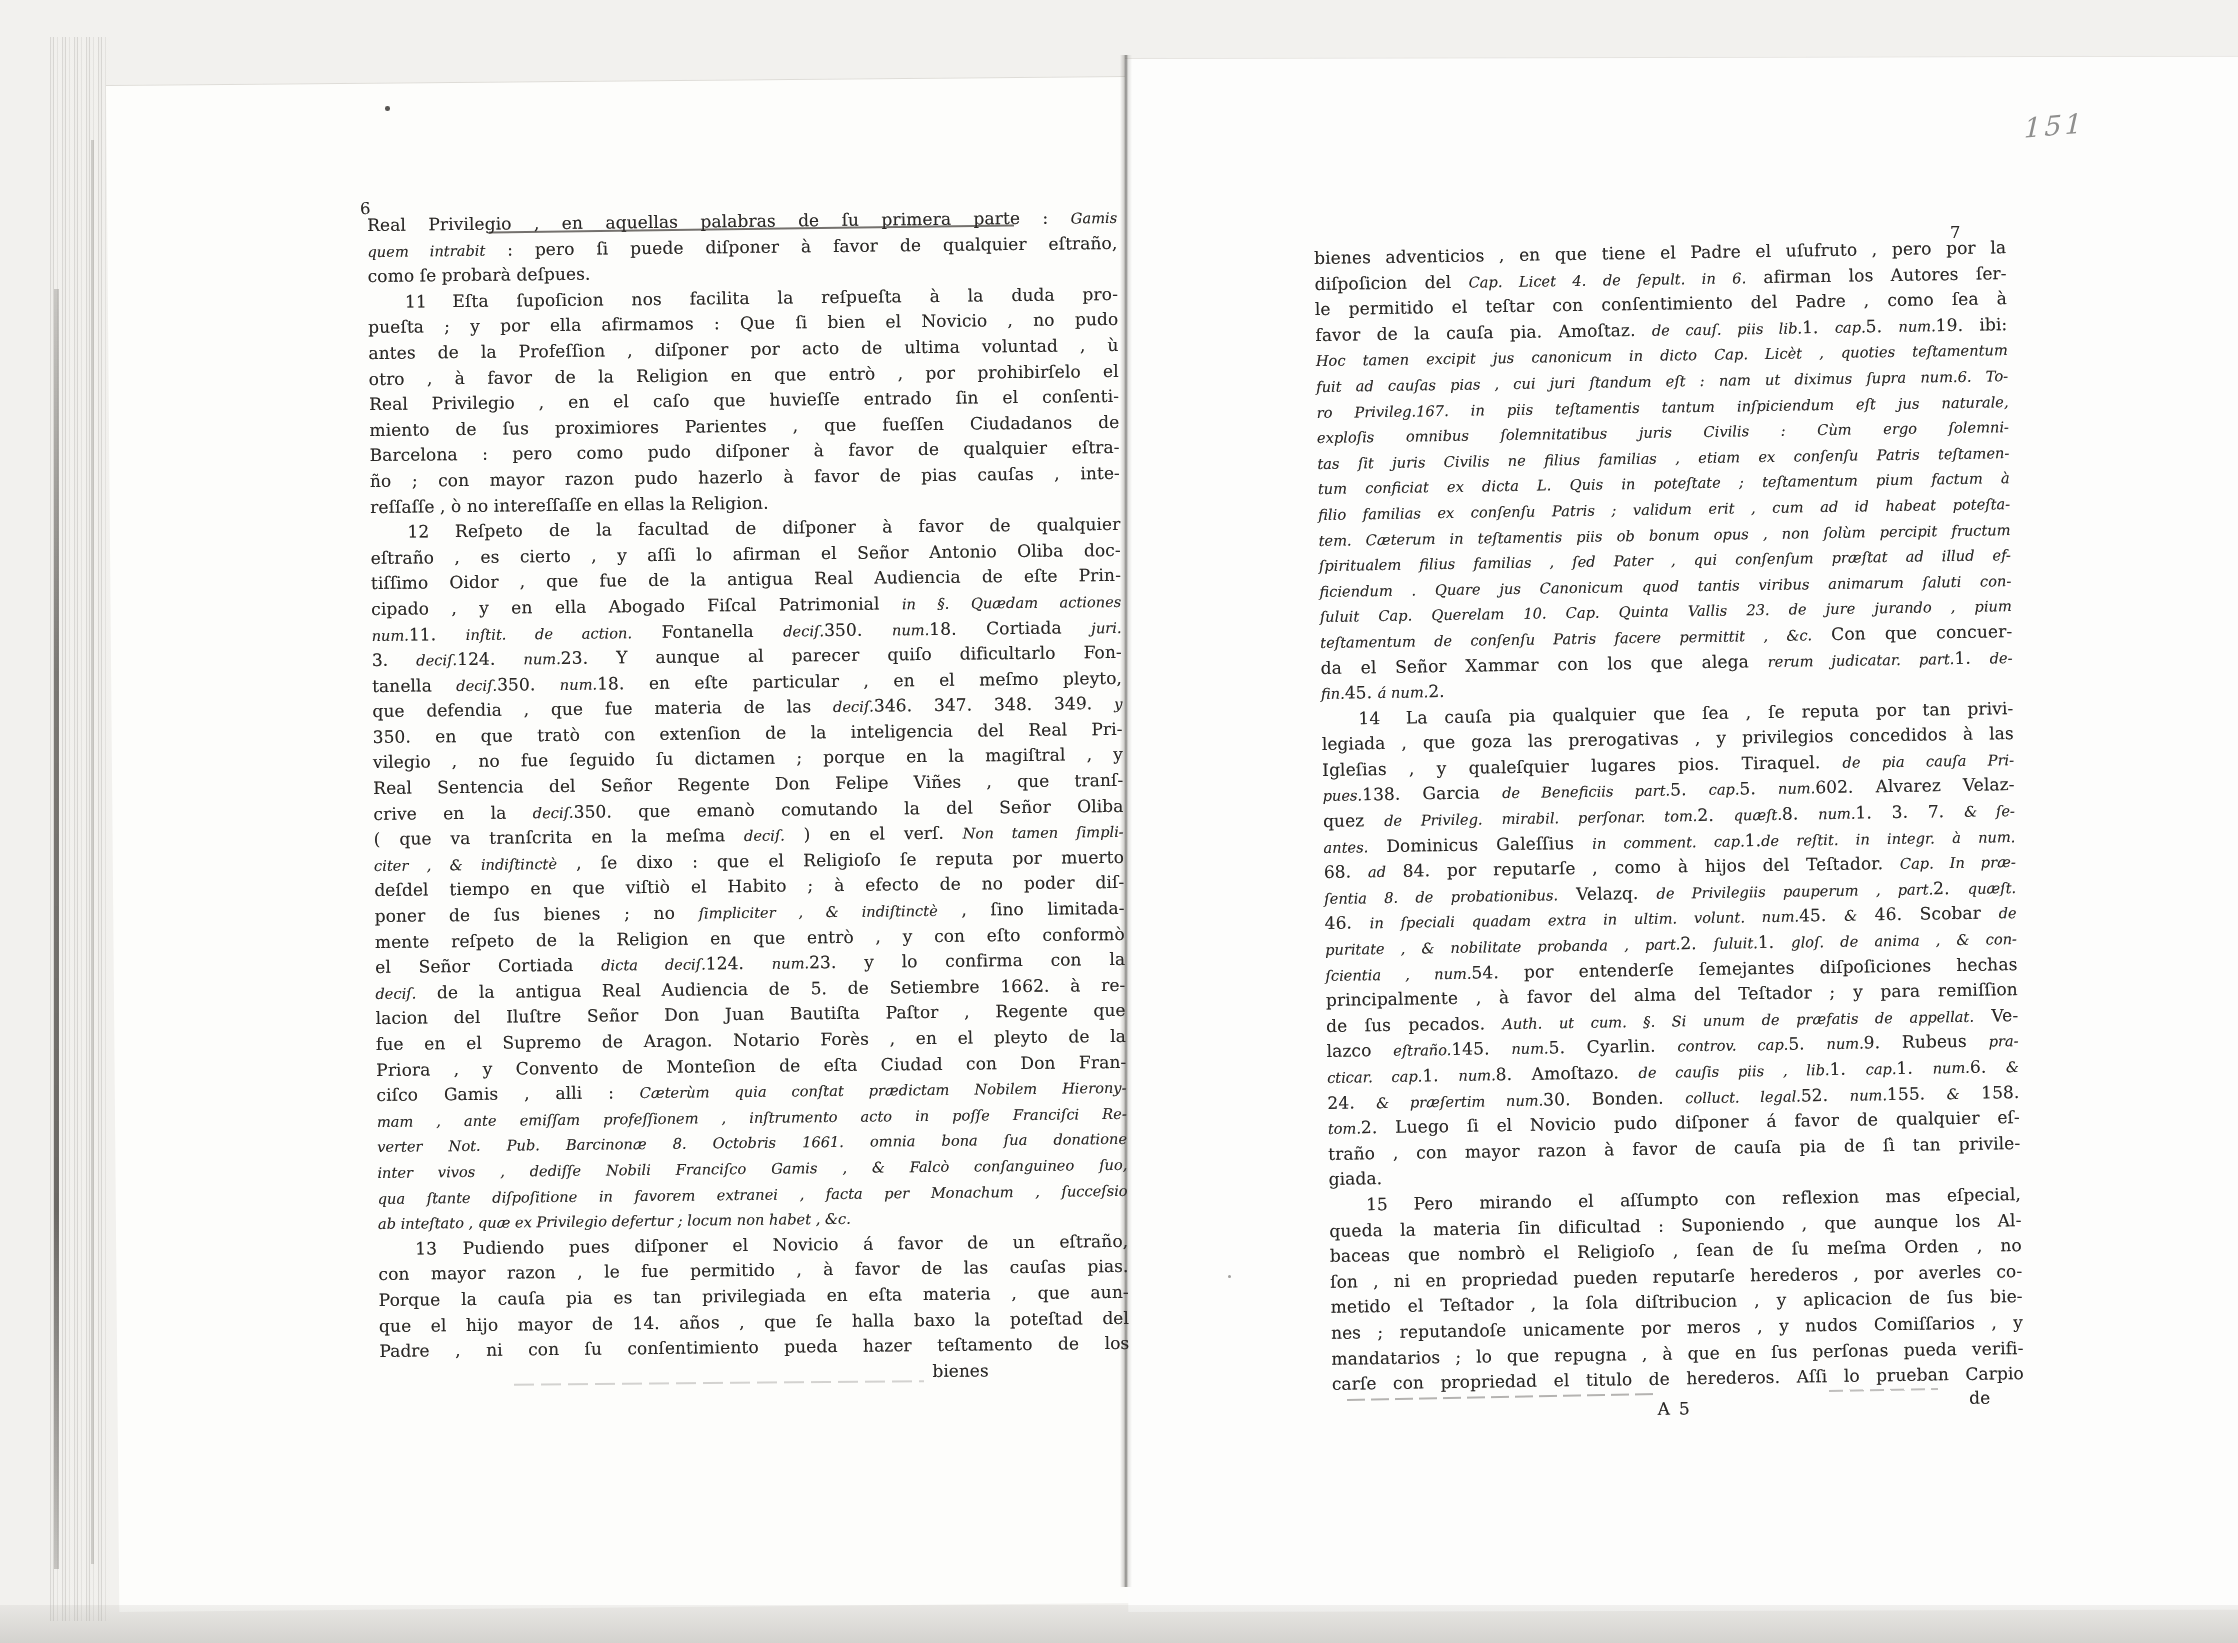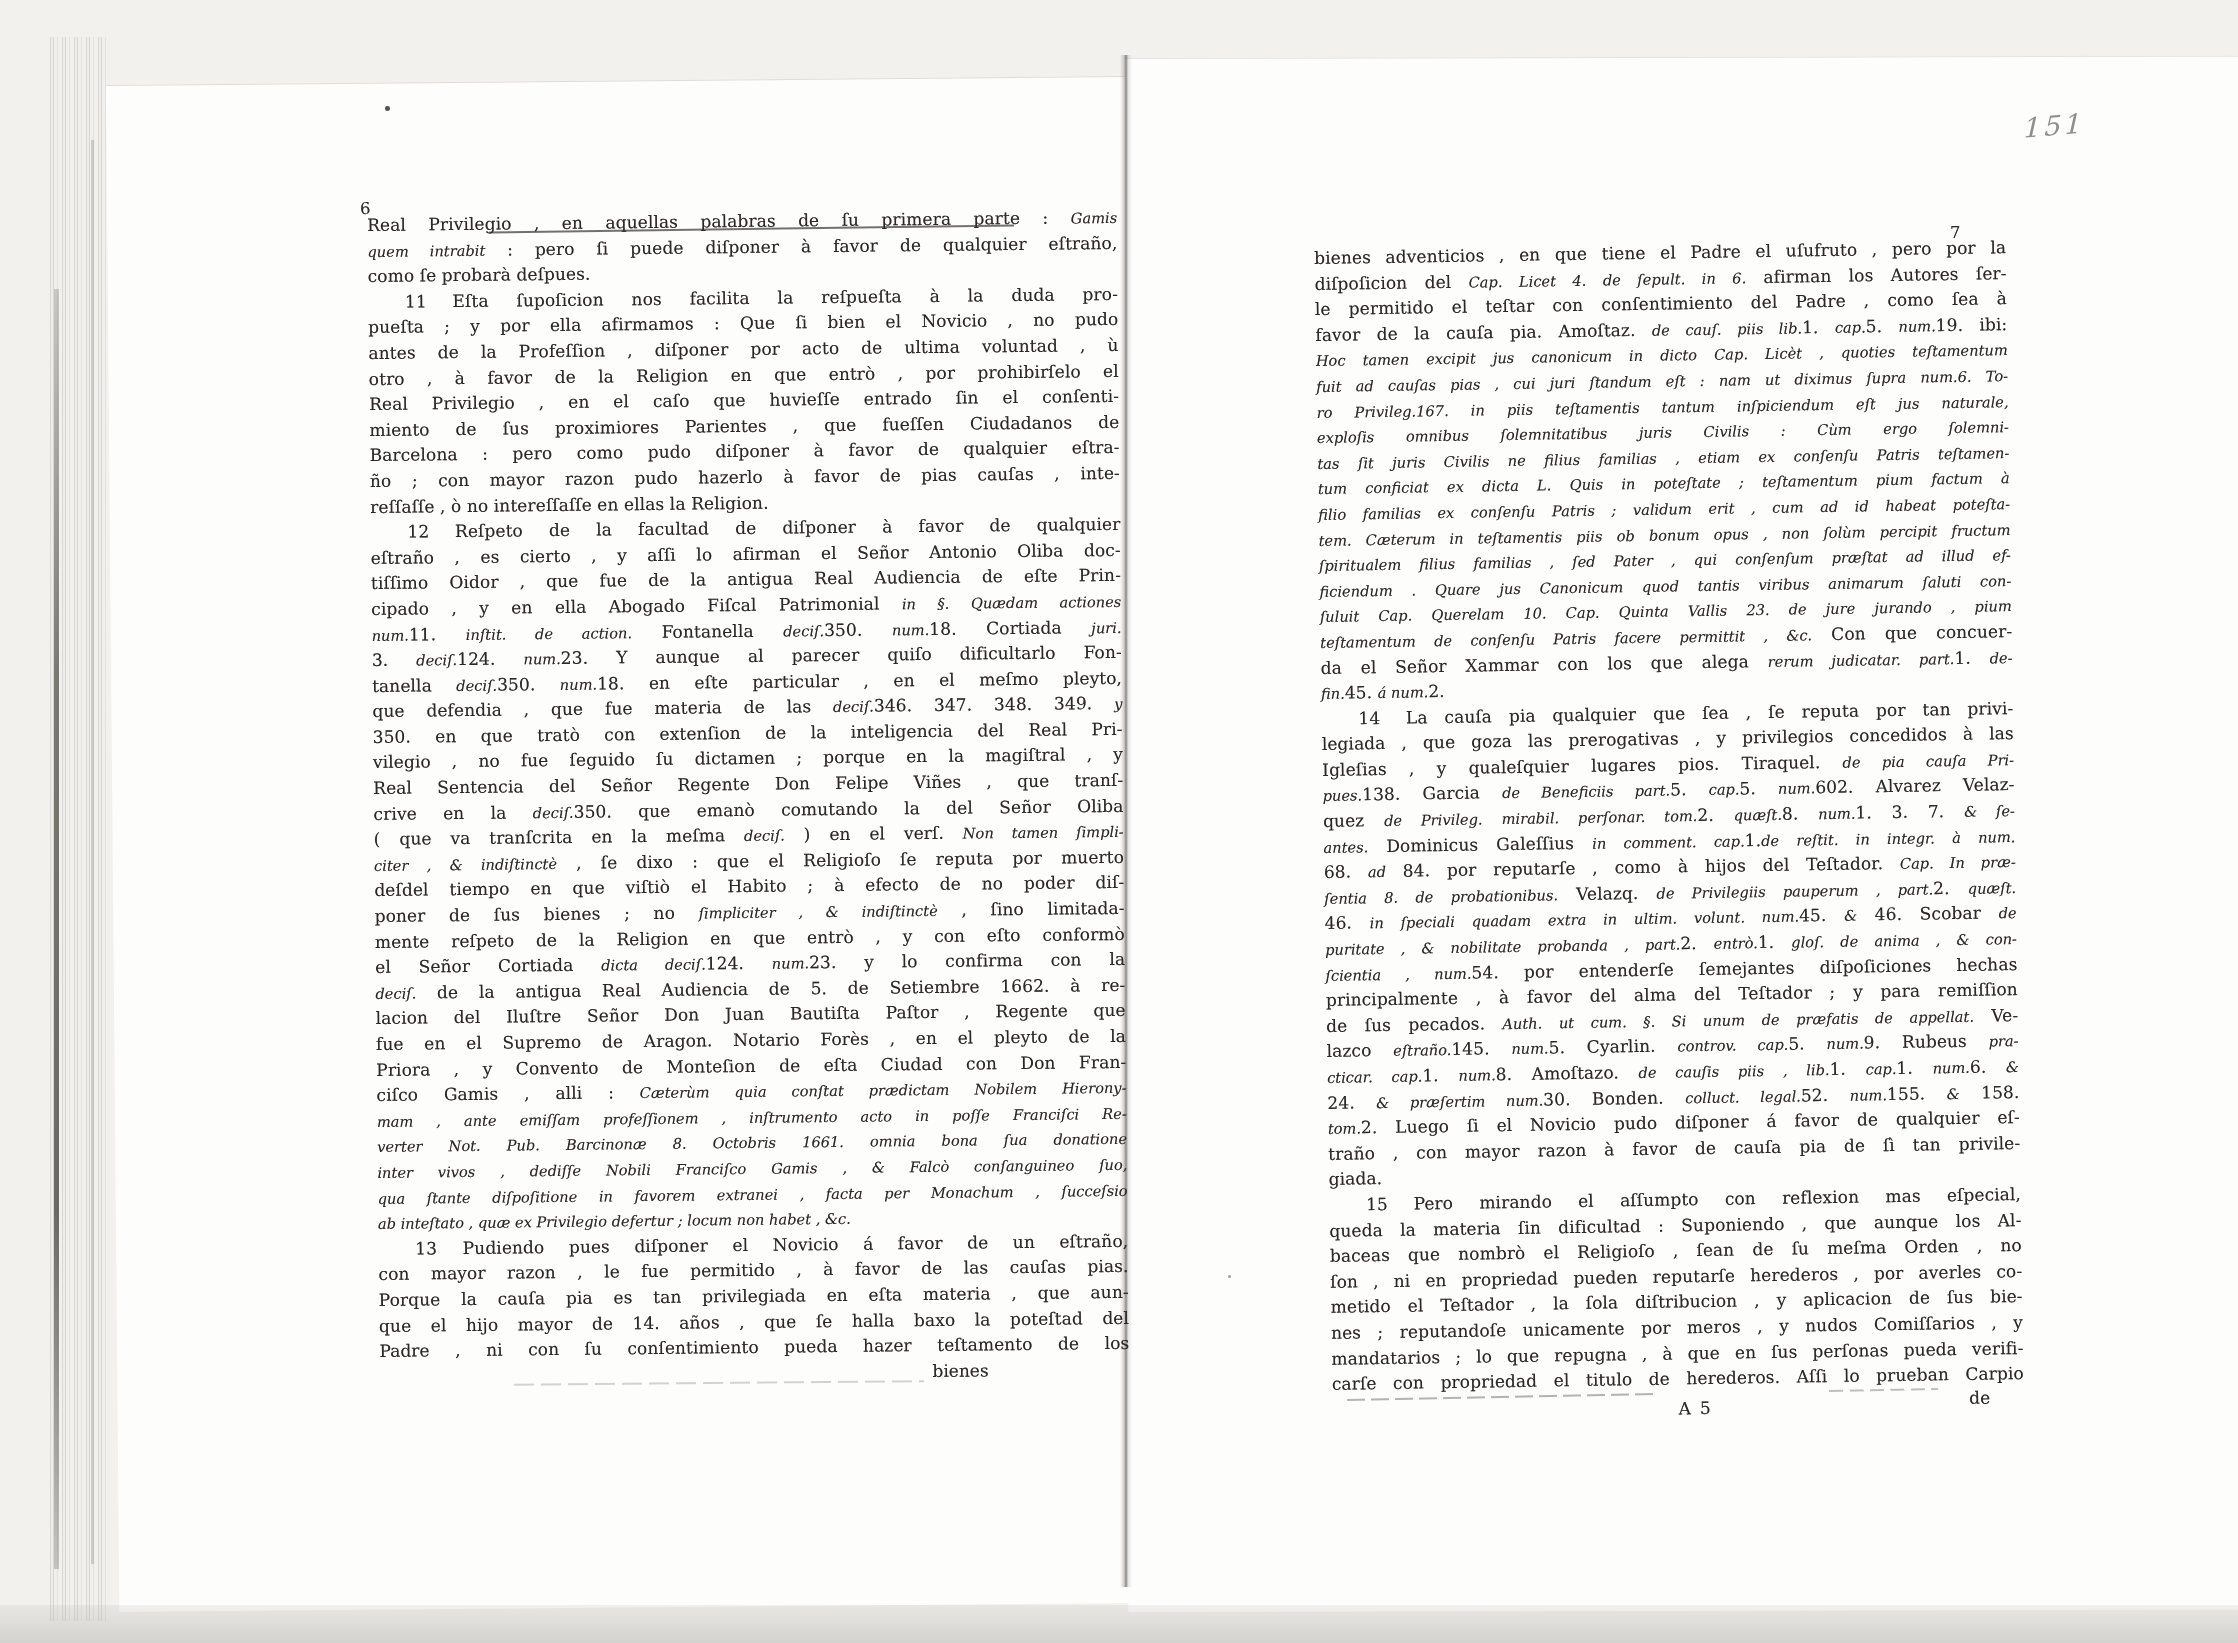--- a/index.html
+++ b/index.html
@@ -40,21 +40,21 @@
   .line.pfirst{text-indent:37px;}
   .line i{font-size:0.86em;letter-spacing:0;}
   .pagenum{position:absolute;z-index:10;font-size:16.3px;color:#2b2927;
            text-shadow:0 0 0.5px rgba(42,40,37,0.4);}
   #pagenum-left{left:360px;top:199px;transform:rotate(-2deg);}
   #pagenum-right{left:1950px;top:223px;}
   .catchline{height:25.6px;line-height:25.6px;font-size:17px;text-align:right;padding-right:141px;
              text-shadow:0 0 0.5px rgba(42,40,37,0.45);}
   .footline{position:relative;height:28px;font-size:17px;}
   .footline .sig{position:absolute;left:47%;top:6.5px;letter-spacing:1.9px;
-                 text-shadow:0 0 0.5px rgba(42,40,37,0.5);margin-left:21px;}
+                 text-shadow:0 0 0.5px rgba(42,40,37,0.5);}
   .footline .cw{position:absolute;right:34px;top:0;text-shadow:0 0 0.5px rgba(42,40,37,0.5);}
   
   #hand-note{position:absolute;left:2024px;top:110px;z-index:11;font-size:27px;font-style:italic;
     color:#8f8f8e;transform:rotate(-5deg) skewX(-7deg);letter-spacing:3.3px;
     font-family:"DejaVu Serif",serif;}
   
   .artifact{position:absolute;z-index:12;}
   #stroke-top{left:489px;top:228px;width:525px;height:1.9px;background:rgba(50,46,42,0.68);
               transform:rotate(-0.75deg);}
   #dash-lb{left:514px;top:1382px;width:410px;height:2.3px;transform:rotate(-0.5deg);
@@ -153,21 +153,21 @@
       <div class="line end"><i>fin.</i>45. <i>á num.</i>2.</div>
       <div class="line pfirst">14  La cauſa pia qualquier que ſea , ſe reputa por tan privi-</div>
       <div class="line">legiada , que goza las prerogativas , y privilegios concedidos à las</div>
       <div class="line">Igleſias , y qualeſquier lugares pios. Tiraquel. <i>de pia cauſa Pri-</i></div>
       <div class="line"><i>pues.</i>138. Garcia <i>de Beneficiis part.</i>5. <i>cap.</i>5. <i>num.</i>602. Alvarez Velaz-</div>
       <div class="line">quez <i>de Privileg. mirabil. perſonar. tom.</i>2. <i>quæſt.</i>8. <i>num.</i>1. 3. 7. <i>&amp; ſe-</i></div>
       <div class="line"><i>antes.</i> Dominicus Galeſſius <i>in comment. cap.</i>1.<i>de reſtit. in integr. à num.</i></div>
       <div class="line">68. <i>ad</i> 84. por reputarſe , como à hijos del Teſtador. <i>Cap. In præ-</i></div>
       <div class="line"><i>ſentia 8. de probationibus.</i> Velazq. <i>de Privilegiis pauperum , part.</i>2. <i>quæſt.</i></div>
       <div class="line">46. <i>in ſpeciali quadam extra in ultim. volunt. num.</i>45. <i>&amp;</i> 46. Scobar <i>de</i></div>
-      <div class="line"><i>puritate , &amp; nobilitate probanda , part.</i>2. <i>entrò.</i>1. <i>gloſ. de anima , &amp; con-</i></div>
+      <div class="line"><i>puritate , &amp; nobilitate probanda , part.</i>2. <i>ſuluit.</i>1. <i>gloſ. de anima , &amp; con-</i></div>
       <div class="line"><i>ſcientia , num.</i>54. por entenderſe ſemejantes diſpoſiciones hechas</div>
       <div class="line">principalmente , à favor del alma del Teſtador ; y para remiſſion</div>
       <div class="line">de ſus pecados. <i>Auth. ut cum. §. Si unum de præfatis de appellat.</i> Ve-</div>
       <div class="line">lazco <i>eſtraño.</i>145. <i>num.</i>5. Cyarlin. <i>controv. cap.</i>5. <i>num.</i>9. Rubeus <i>pra-</i></div>
       <div class="line"><i>cticar. cap.</i>1. <i>num.</i>8. Amoſtazo. <i>de cauſis piis , lib.</i>1. <i>cap.</i>1. <i>num.</i>6. <i>&amp;</i></div>
       <div class="line">24. <i>&amp; præſertim num.</i>30. Bonden. <i>colluct. legal.</i>52. <i>num.</i>155. <i>&amp;</i> 158.</div>
       <div class="line"><i>tom.</i>2. Luego ſi el Novicio pudo diſponer á favor de qualquier eſ-</div>
       <div class="line">traño , con mayor razon à favor de cauſa pia de ſì tan privile-</div>
       <div class="line end">giada.</div>
       <div class="line pfirst">15  Pero mirando el aſſumpto con reflexion mas eſpecial,</div>

